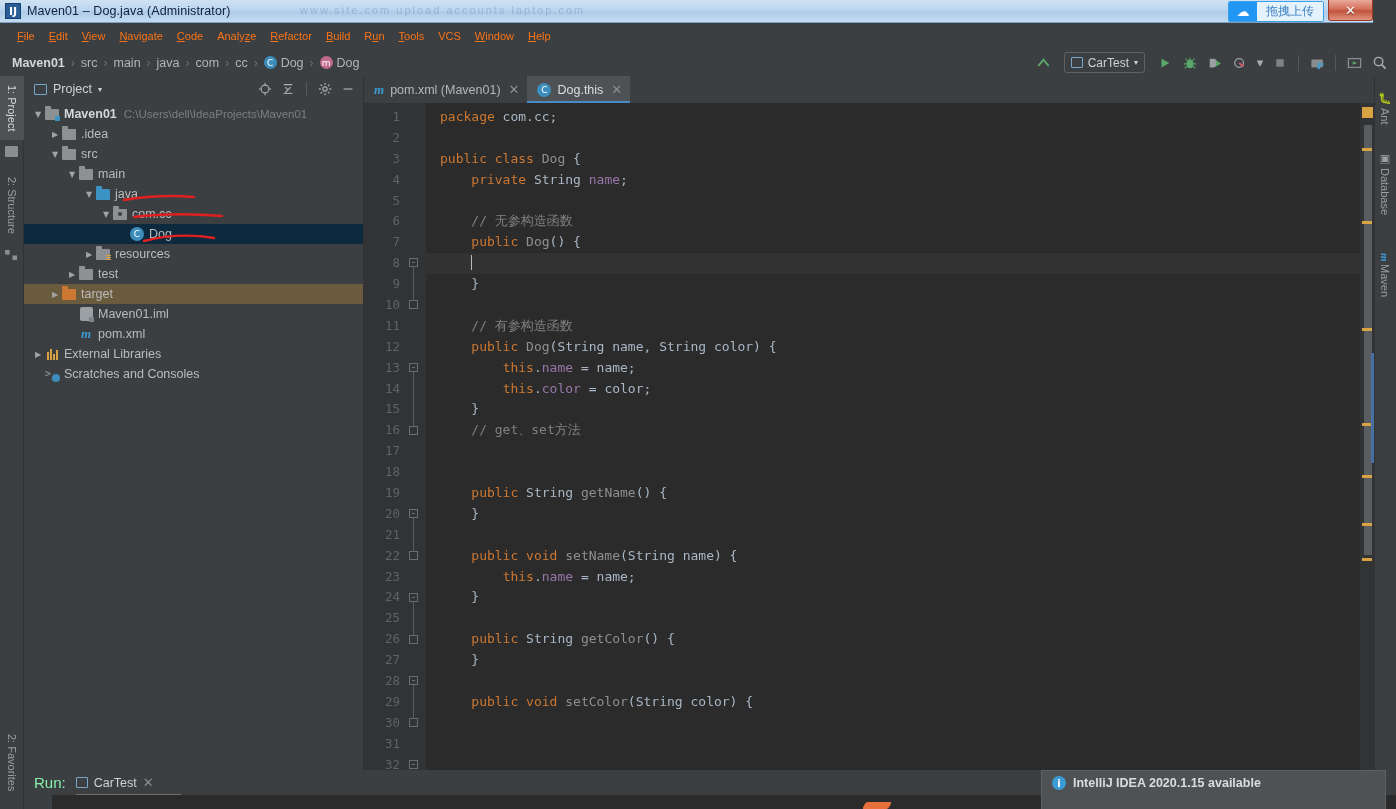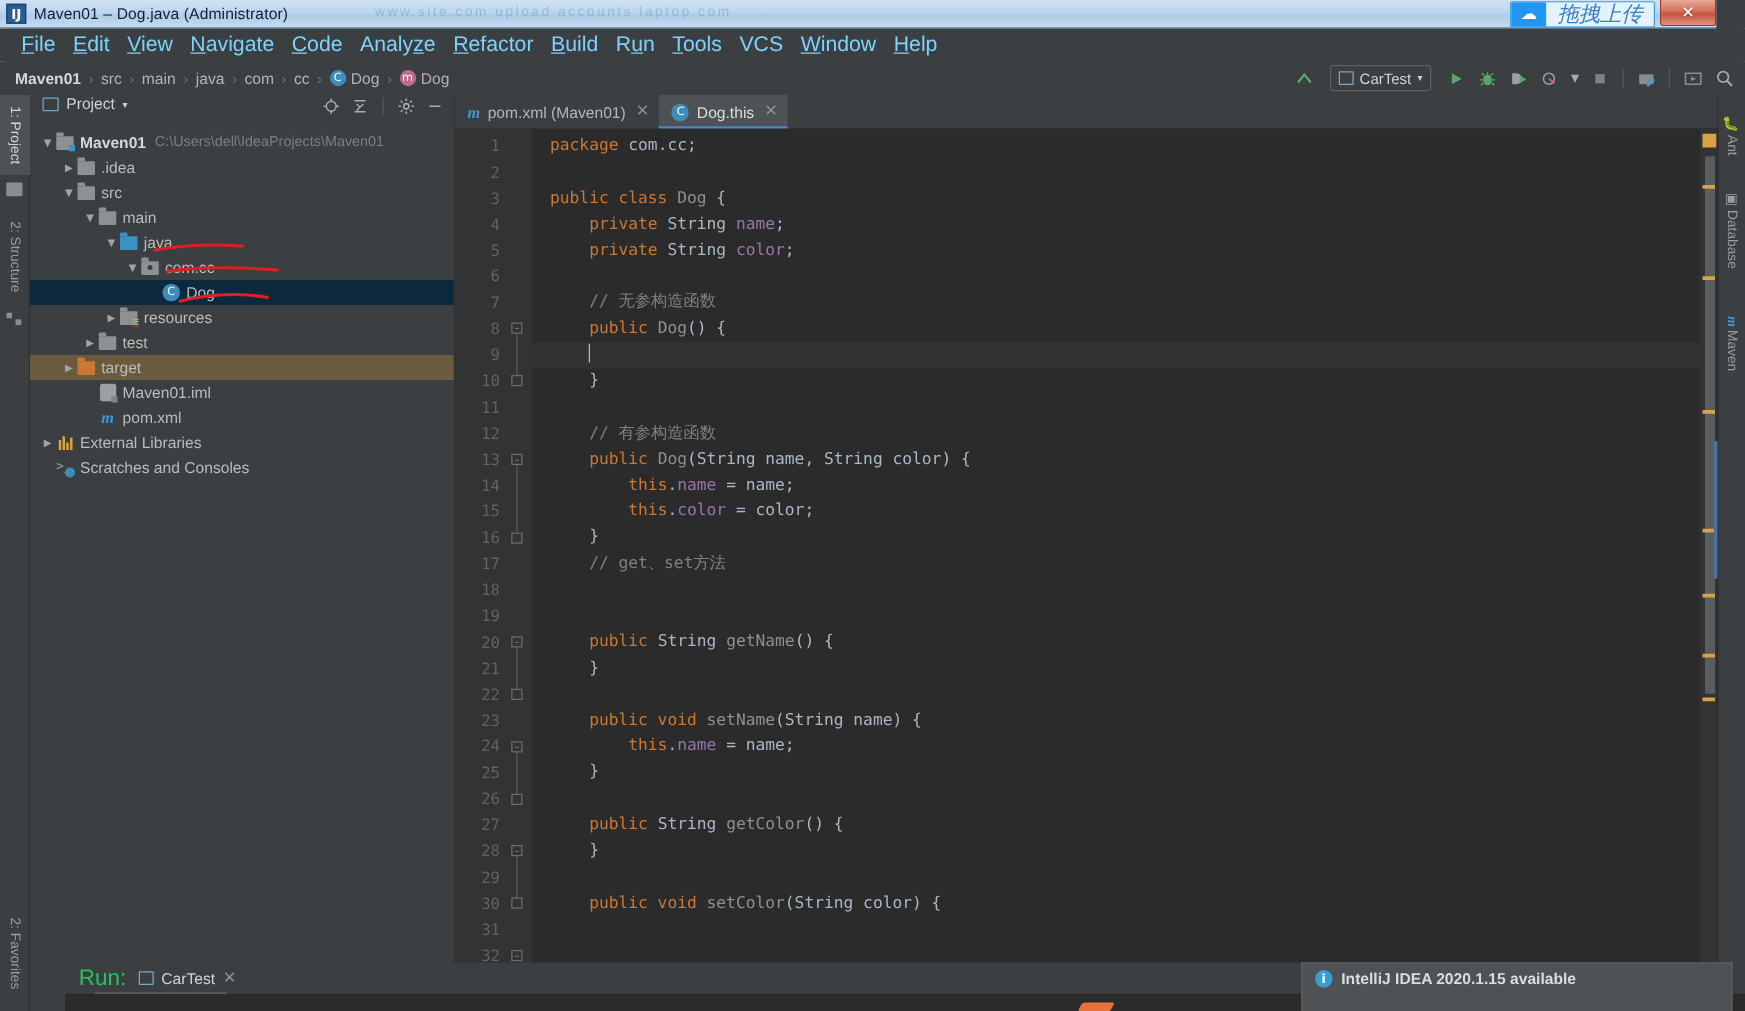--- a/index.html
+++ b/index.html
@@ -39,41 +39,40 @@
     border: 1px solid #3aa0e8; border-radius: 2px; margin-top: 1px; margin-right: 4px;
     overflow: hidden;
   }
   .upload-badge .ub-icon {
     width: 28px; height: 21px; background: #2196f3; color: #fff;
     display: flex; align-items: center; justify-content: center; font-size: 13px;
     font-family: "DejaVu Sans", sans-serif;
   }
   .upload-badge .ub-text {
     background: #e3f2fd; color: #3a7fc0; padding: 0 9px; height: 21px;
-    display: flex; align-items: center; font-size: 17px;
-    font-family: "DejaVu Sans", sans-serif;
-    font-style: italic;
+    display: flex; align-items: center; font-size: 12px;
+    font-family: "DejaVu Sans", sans-serif;
   }
   .win-close {
     width: 45px; height: 21px; margin-top: 0;
     background: linear-gradient(to bottom, #e8a99a 0%, #d4705a 45%, #c2553e 55%, #e0937f 100%);
     border: 1px solid #9c3a26; border-top: none; border-radius: 0 0 3px 3px;
     color: #fff; font-size: 13px; font-weight: bold;
     display: flex; align-items: center; justify-content: center;
     text-shadow: 0 1px 1px rgba(0,0,0,.5);
     font-family: "DejaVu Sans", sans-serif;
   }
 
   
   .menubar {
     position: absolute; top: 23px; left: 0; width: 1396px; height: 26px;
     background: #3c3f41; display: flex; align-items: center; padding-left: 10px;
   }
   .menu-item {
-    padding: 3px 7px; color: #7dd3fc; font-size: 17px; cursor: default;
+    padding: 3px 7px; color: #f97316; font-size: 11px; cursor: default;
   }
   .menu-item u { text-decoration: underline; }
 
   
   .navbar {
     position: absolute; top: 49px; left: 0; width: 1396px; height: 27px;
     background: #3c3f41; display: flex; align-items: center; padding-left: 12px;
   }
   .crumb { display: flex; align-items: center; color: #b3b3b3; font-size: 12.5px; }
   .crumb.bold { font-weight: bold; color: #d6d6d6; }
@@ -134,21 +133,21 @@
     display: flex; align-items: center; justify-content: center;
   }
   .rvtab-ic { font-size: 11px; margin-bottom: 3px; font-family: "DejaVu Sans", sans-serif; }
 
   
   .project-panel {
     position: absolute; top: 76px; left: 24px; width: 340px; height: 694px;
     background: #3c3f41; border-right: 1px solid #323232;
   }
   .pp-header {
-    height: 26px; display: flex; align-items: flex-start; padding: 0 6px 0 10px;
+    height: 26px; display: flex; align-items: center; padding: 0 6px 0 10px;
     background: #3c3f41;
   }
   .pp-title { display: flex; align-items: center; gap: 6px; color: #cfd2d3; font-size: 12.5px; }
   .pp-sq { width: 13px; height: 11px; border: 1.5px solid #6fa8c9; border-radius: 1px; }
   .pp-actions { margin-left: auto; display: flex; align-items: center; gap: 5px; }
   .pp-act { width: 18px; height: 18px; display: flex; align-items: center; justify-content: center;
             color: #a8acad; font-size: 12px; font-family: "DejaVu Sans", sans-serif; }
 
   .tree { position: relative; padding-top: 2px; }
   .node {
@@ -257,21 +256,21 @@
   }
   .errorstripe-right {
     position: absolute; right: 0; width: 3px; background: #4a6fa5;
   }
 
   
   .bottombar {
     position: absolute; bottom: 0; left: 24px; right: 0; height: 39px; background: #3c3f41;
   }
   .bb-row { display: flex; align-items: center; height: 25px; padding-left: 10px; gap: 10px; }
-  .bb-label { color: #22c55e; font-size: 18px; margin-left: 29px; }
+  .bb-label { color: #86efac; font-size: 15px; }
   .bb-tab { display: flex; align-items: center; gap: 6px; color: #cfd2d3; font-size: 12.5px; }
   .bb-close { color: #8b8f91; font-size: 13px; font-family: "DejaVu Sans", sans-serif; }
   .bb-underline { position:absolute; left: 52px; top: 24px; width: 105px; height: 2px; background:#6b6e70; }
   .bb-strip { position: absolute; left: 0; bottom: 0; right: 0; height: 14px; background: #2b2b2b; }
   .bb-strip-left { position:absolute; left:0; bottom:0; width: 28px; height:14px; background:#3c3f41; }
   .orange-blob {
     position: absolute; left: 840px; bottom: 0; width: 26px; height: 7px;
     background: #e8703a; transform: skewX(-28deg); border-radius: 2px;
   }
 
@@ -680,21 +679,20 @@
           <div class="foldline" style="top: 268.8px; height: 54.7px;"></div>
           <div class="foldline" style="top: 415.1px; height: 33.8px;"></div>
           <div class="foldline" style="top: 498.7px; height: 33.8px;"></div>
           <div class="foldline" style="top: 582.3px; height: 33.8px;"></div>
         </div>
       <div class="codebody" id="codebody">
           <div class="cline"><span class="kw">package</span><span class="pln"> com.cc;</span></div>
           <div class="cline">&nbsp;</div>
           <div class="cline"><span class="kw">public class </span><span class="cls">Dog</span><span class="pln"> {</span></div>
           <div class="cline"><span class="pln">    </span><span class="kw">private</span><span class="type"> String </span><span class="fld">name</span><span class="pln">;</span></div>
-          <div class="cline"><span class="pln">    </span><span class="kw">private</span><span class="type"> String </span><span class="fld">color</span><span class="pln">;</span></div>
           <div class="cline">&nbsp;</div>
           <div class="cline"><span class="pln">    </span><span class="cmt">// 无参构造函数</span></div>
           <div class="cline"><span class="pln">    </span><span class="kw">public </span><span class="cls">Dog</span><span class="pln">() {</span></div>
           <div class="cline caretline">    <span class="caret"></span></div>
           <div class="cline"><span class="pln">    }</span></div>
           <div class="cline">&nbsp;</div>
           <div class="cline"><span class="pln">    </span><span class="cmt">// 有参构造函数</span></div>
           <div class="cline"><span class="pln">    </span><span class="kw">public </span><span class="cls">Dog</span><span class="pln">(</span><span class="type">String</span><span class="pln"> name, </span><span class="type">String</span><span class="pln"> color) {</span></div>
           <div class="cline"><span class="pln">        </span><span class="kw">this</span><span class="pln">.</span><span class="fld">name</span><span class="pln"> = name;</span></div>
           <div class="cline"><span class="pln">        </span><span class="kw">this</span><span class="pln">.</span><span class="fld">color</span><span class="pln"> = color;</span></div>

